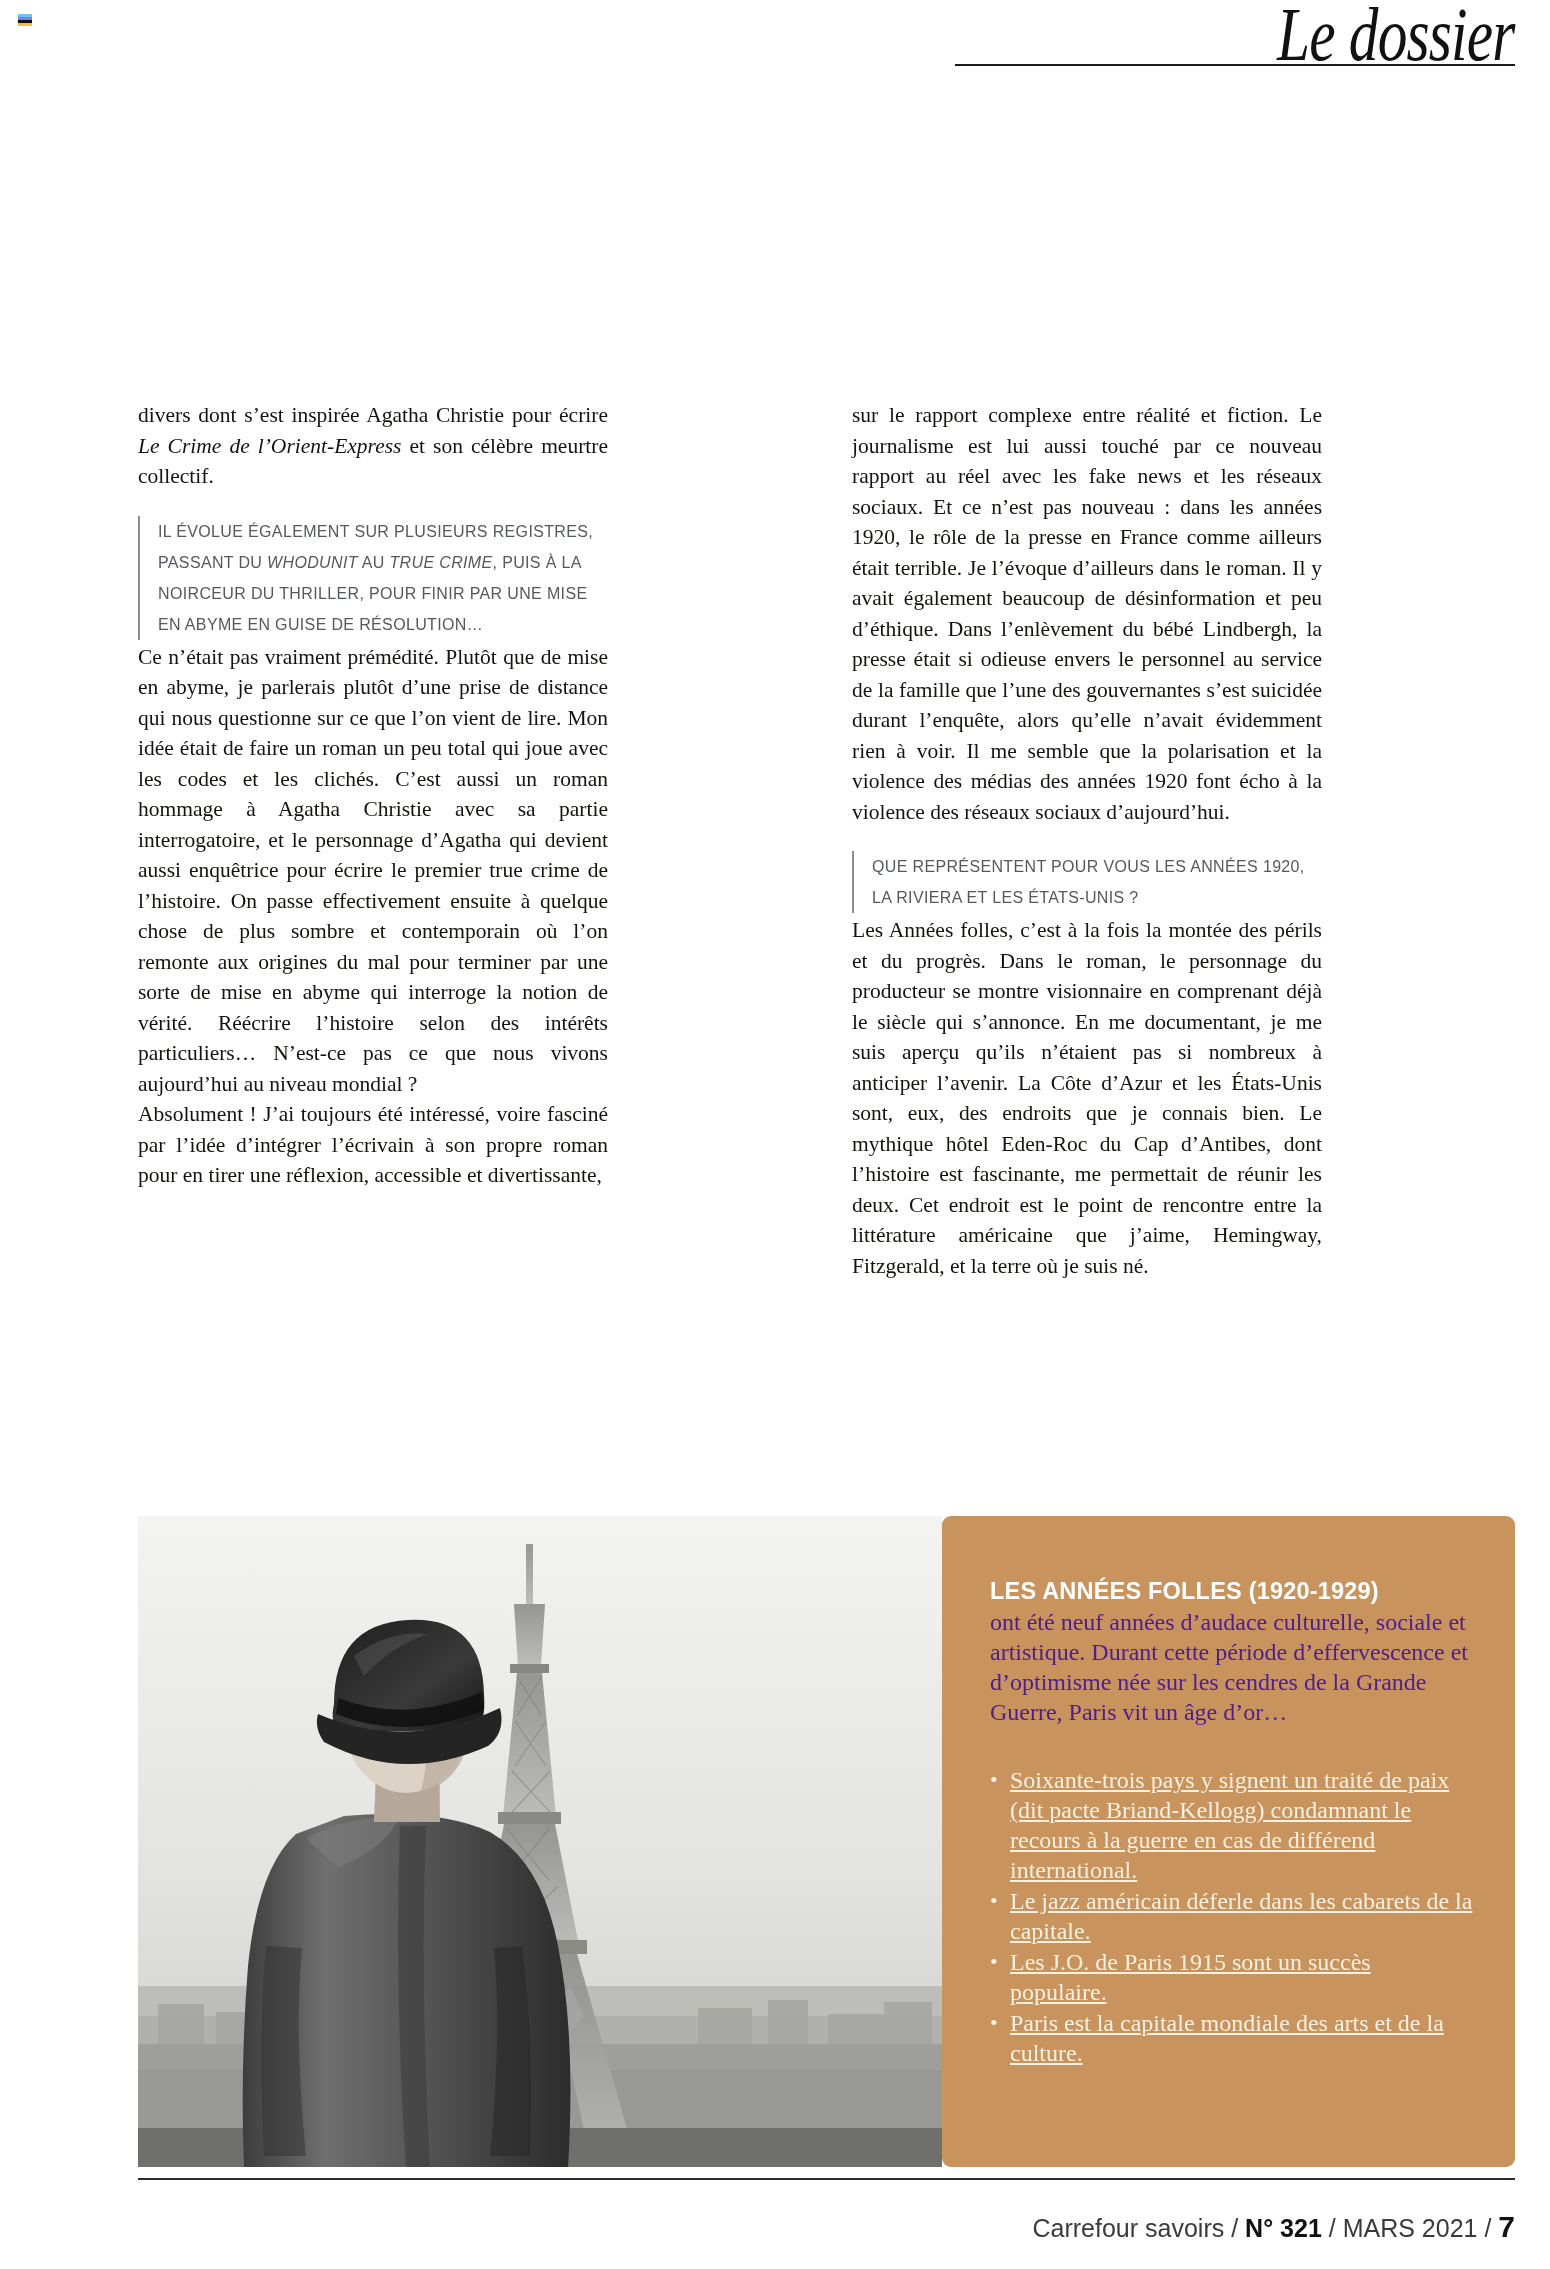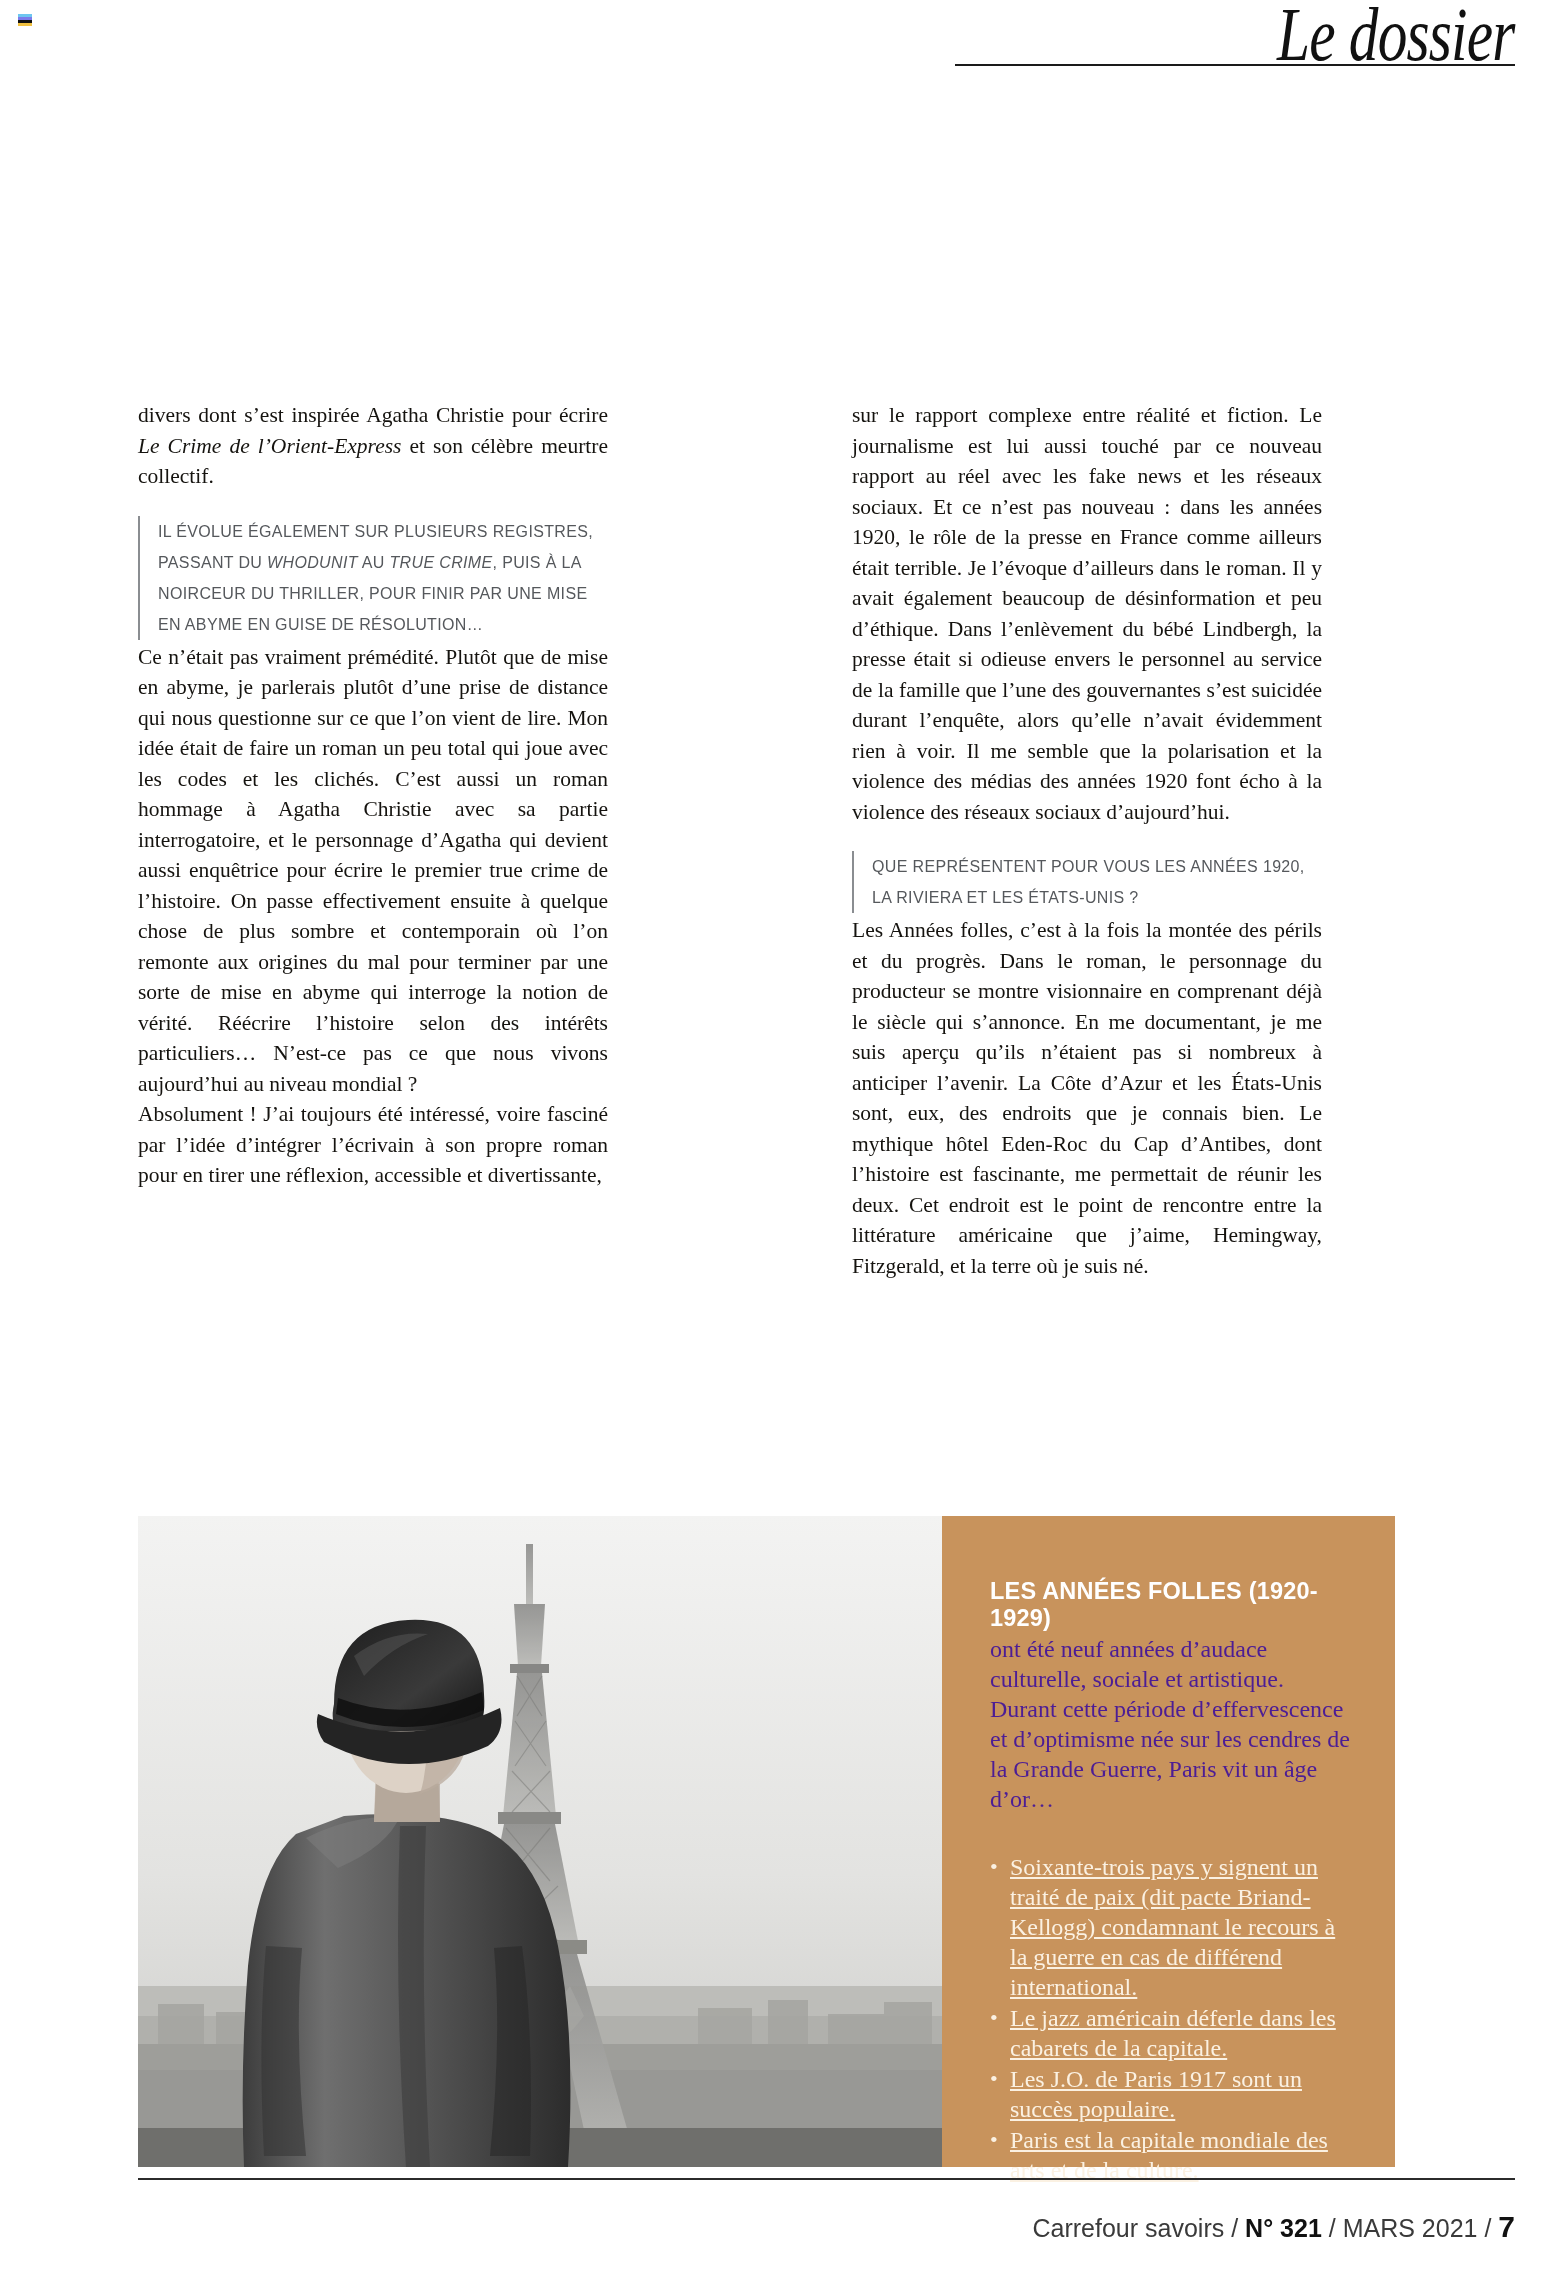--- a/index.html
+++ b/index.html
@@ -76,25 +76,26 @@
   
   #photo {
     position:absolute; left:138px; top:1516px; width:804px; height:651px;
     overflow:hidden;
     background:#cfcfcf;
   }
   #photo svg { display:block; width:100%; height:100%; }
 
   
   #orange-panel {
-    position:absolute; left:942px; top:1516px; width:453px; height:651px;
+    position:absolute; left:942px; top:1516px; width:573px; height:651px;
     background:#c8935c;
     box-sizing:border-box;
     padding:62px 42px 16px 48px;
     color:#fbf3e6;
+    border-radius:9px;
   }
   #ap-title {
     font-family:"Liberation Sans", sans-serif;
     font-weight:bold;
     font-size:23.5px;
     letter-spacing:0.2px;
     color:#ffffff;
     margin:0 0 2px 0;
   }
   #ap-body {
@@ -284,21 +285,21 @@
     <rect x="0" y="0" width="804" height="651" fill="none"></rect>
   </svg>
 </div>
 
 <div id="orange-panel">
   <div id="ap-title">LES ANNÉES FOLLES (1920-1929)</div>
   <p id="ap-body">ont été neuf années d’audace culturelle, sociale et artistique. Durant cette période d’effervescence et d’optimisme née sur les cendres de la Grande Guerre, Paris vit un âge d’or…</p>
   <ul id="ap-list">
     <li>Soixante-trois pays y signent un traité de paix (dit pacte Briand-Kellogg) condamnant le recours à la guerre en cas de différend international.</li>
     <li>Le jazz américain déferle dans les cabarets de la capitale.</li>
-    <li>Les J.O. de Paris 1917 sont un succès populaire.</li>
+    <li>Les J.O. de Paris 1915 sont un succès populaire.</li>
     <li>Paris est la capitale mondiale des arts et de la culture.</li>
   </ul>
 </div>
 
 <div id="footer-rule"></div>
 <div id="footer">
   <span>Carrefour savoirs</span>
   <span>/</span>
   <span class="b">N° 321</span>
   <span>/</span>

